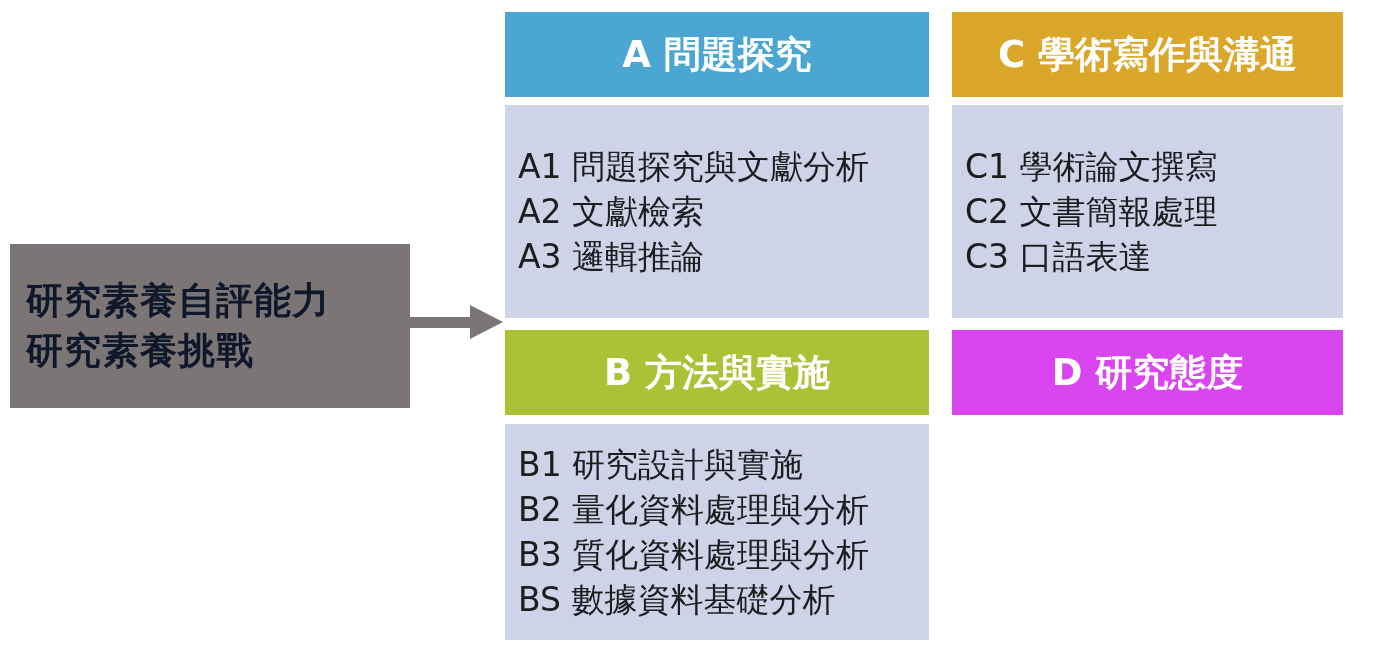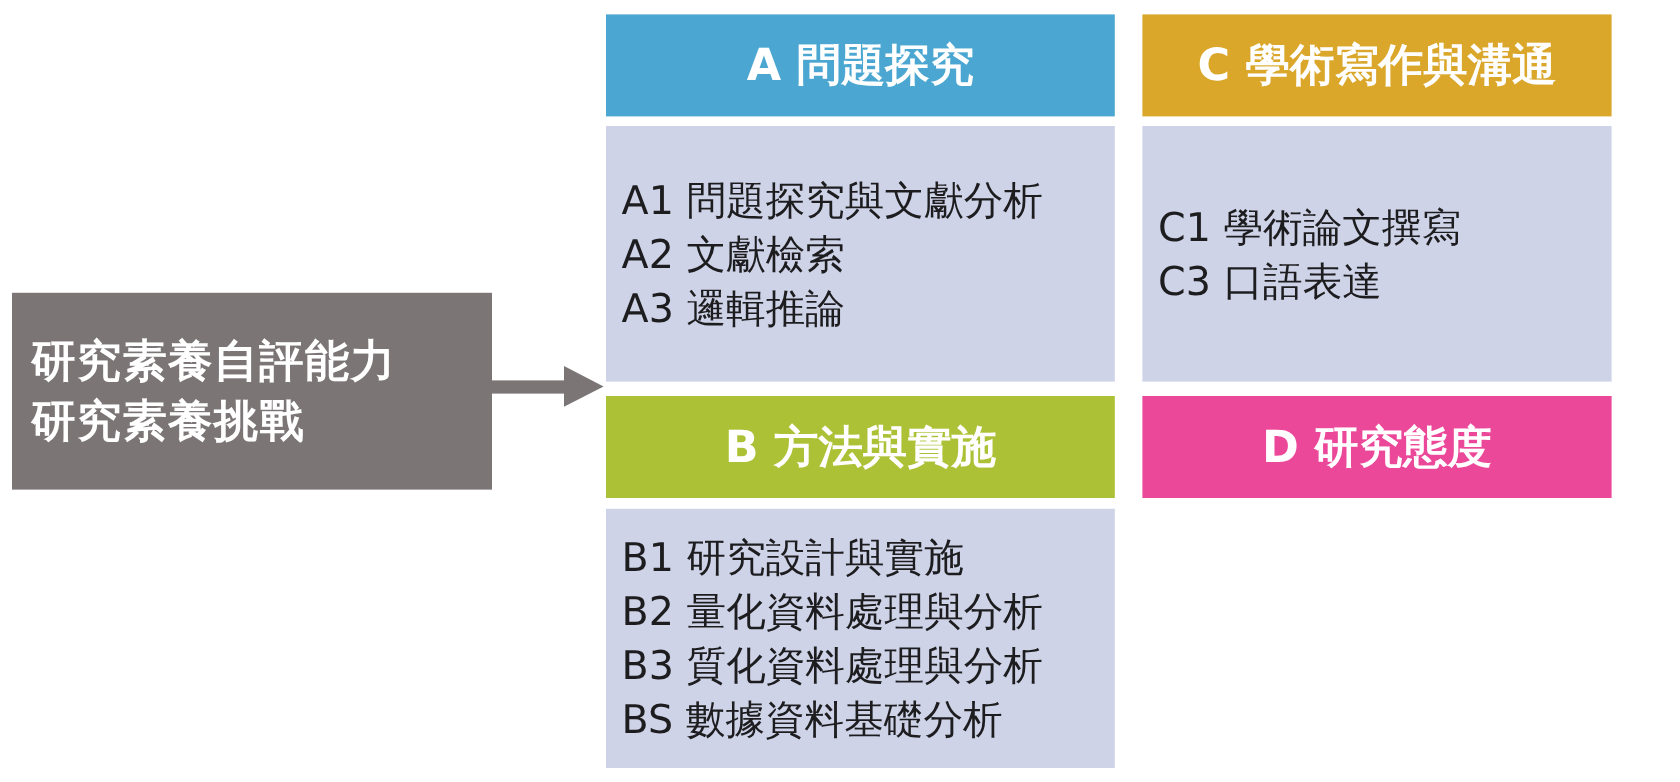--- a/index.html
+++ b/index.html
@@ -17,21 +17,21 @@
   }
 
   
   .source-box {
     position: absolute;
     left: 10px;
     top: 244px;
     width: 400px;
     height: 164px;
     background: #7B7576;
-    color: #ffffff;
+    color: #0f172a;
     display: flex;
     flex-direction: column;
     justify-content: center;
     padding-left: 16px;
     box-sizing: border-box;
     font-size: 37px;
     font-weight: bold;
     line-height: 50px;
     letter-spacing: 1px;
   }
@@ -83,21 +83,21 @@
   .col1 { left: 505px; width: 424px; }
   .col2 { left: 952px; width: 391px; }
   .row-h1 { top: 12px; }
   .row-b1 { top: 105px; height: 213px; }
   .row-h2 { top: 330px; }
   .row-b2 { top: 424px; height: 216px; }
 
   .hdr-a { background: #4BA7D1; }
   .hdr-c { background: #DAA72B; }
   .hdr-b { background: #ACC135; }
-  .hdr-d { background: #ec4899; }
+  .hdr-d { background: #d946ef; }
 
   .q-item { white-space: nowrap; }
 </style>
 </head>
 <body>
 
 <div class="canvas">
 
   <div class="source-box">
     <div class="source-line">研究素養自評能力</div>
@@ -110,20 +110,21 @@
   <header class="q-header hdr-a col1 row-h1">A 問題探究</header>
   <div class="q-body col1 row-b1">
     <div class="q-item">A1 問題探究與文獻分析</div>
     <div class="q-item">A2 文獻檢索</div>
     <div class="q-item">A3 邏輯推論</div>
   </div>
 
   <header class="q-header hdr-c col2 row-h1">C 學術寫作與溝通</header>
   <div class="q-body col2 row-b1">
     <div class="q-item">C1 學術論文撰寫</div>
+    <div class="q-item">C2 文書簡報處理</div>
     <div class="q-item">C3 口語表達</div>
   </div>
 
   <header class="q-header hdr-b col1 row-h2">B 方法與實施</header>
   <div class="q-body col1 row-b2">
     <div class="q-item">B1 研究設計與實施</div>
     <div class="q-item">B2 量化資料處理與分析</div>
     <div class="q-item">B3 質化資料處理與分析</div>
     <div class="q-item">BS 數據資料基礎分析</div>
   </div>

